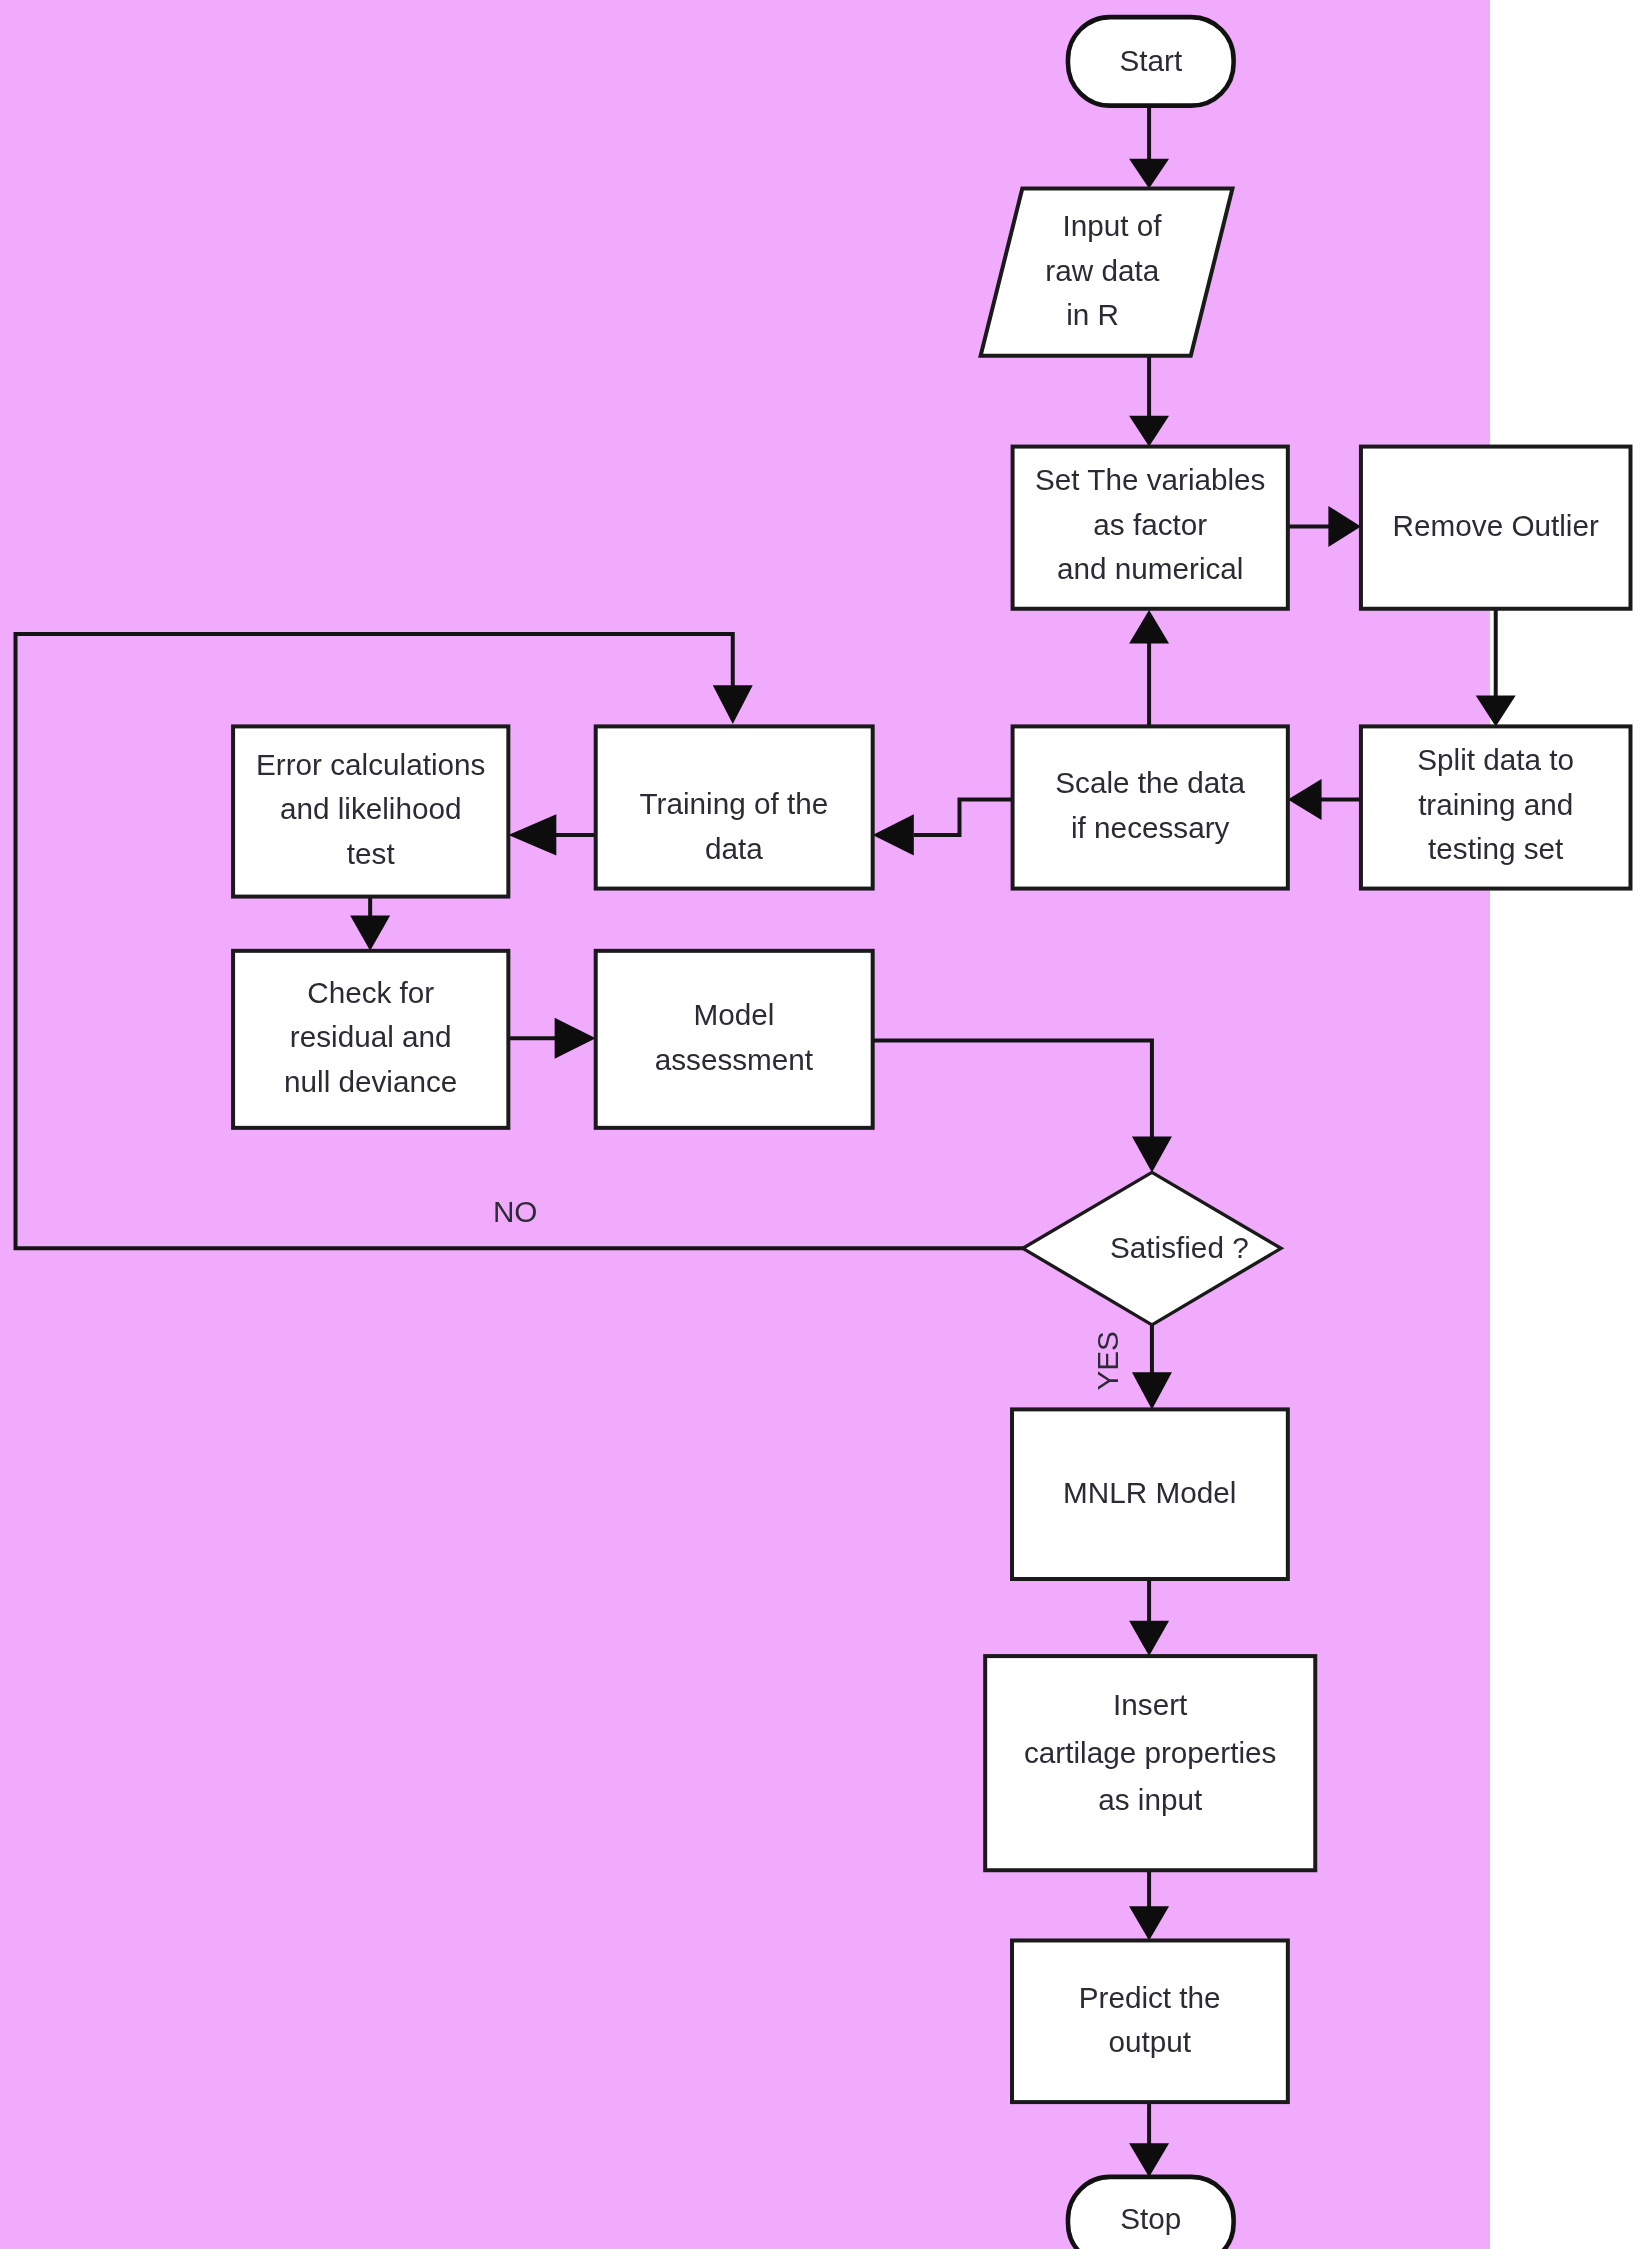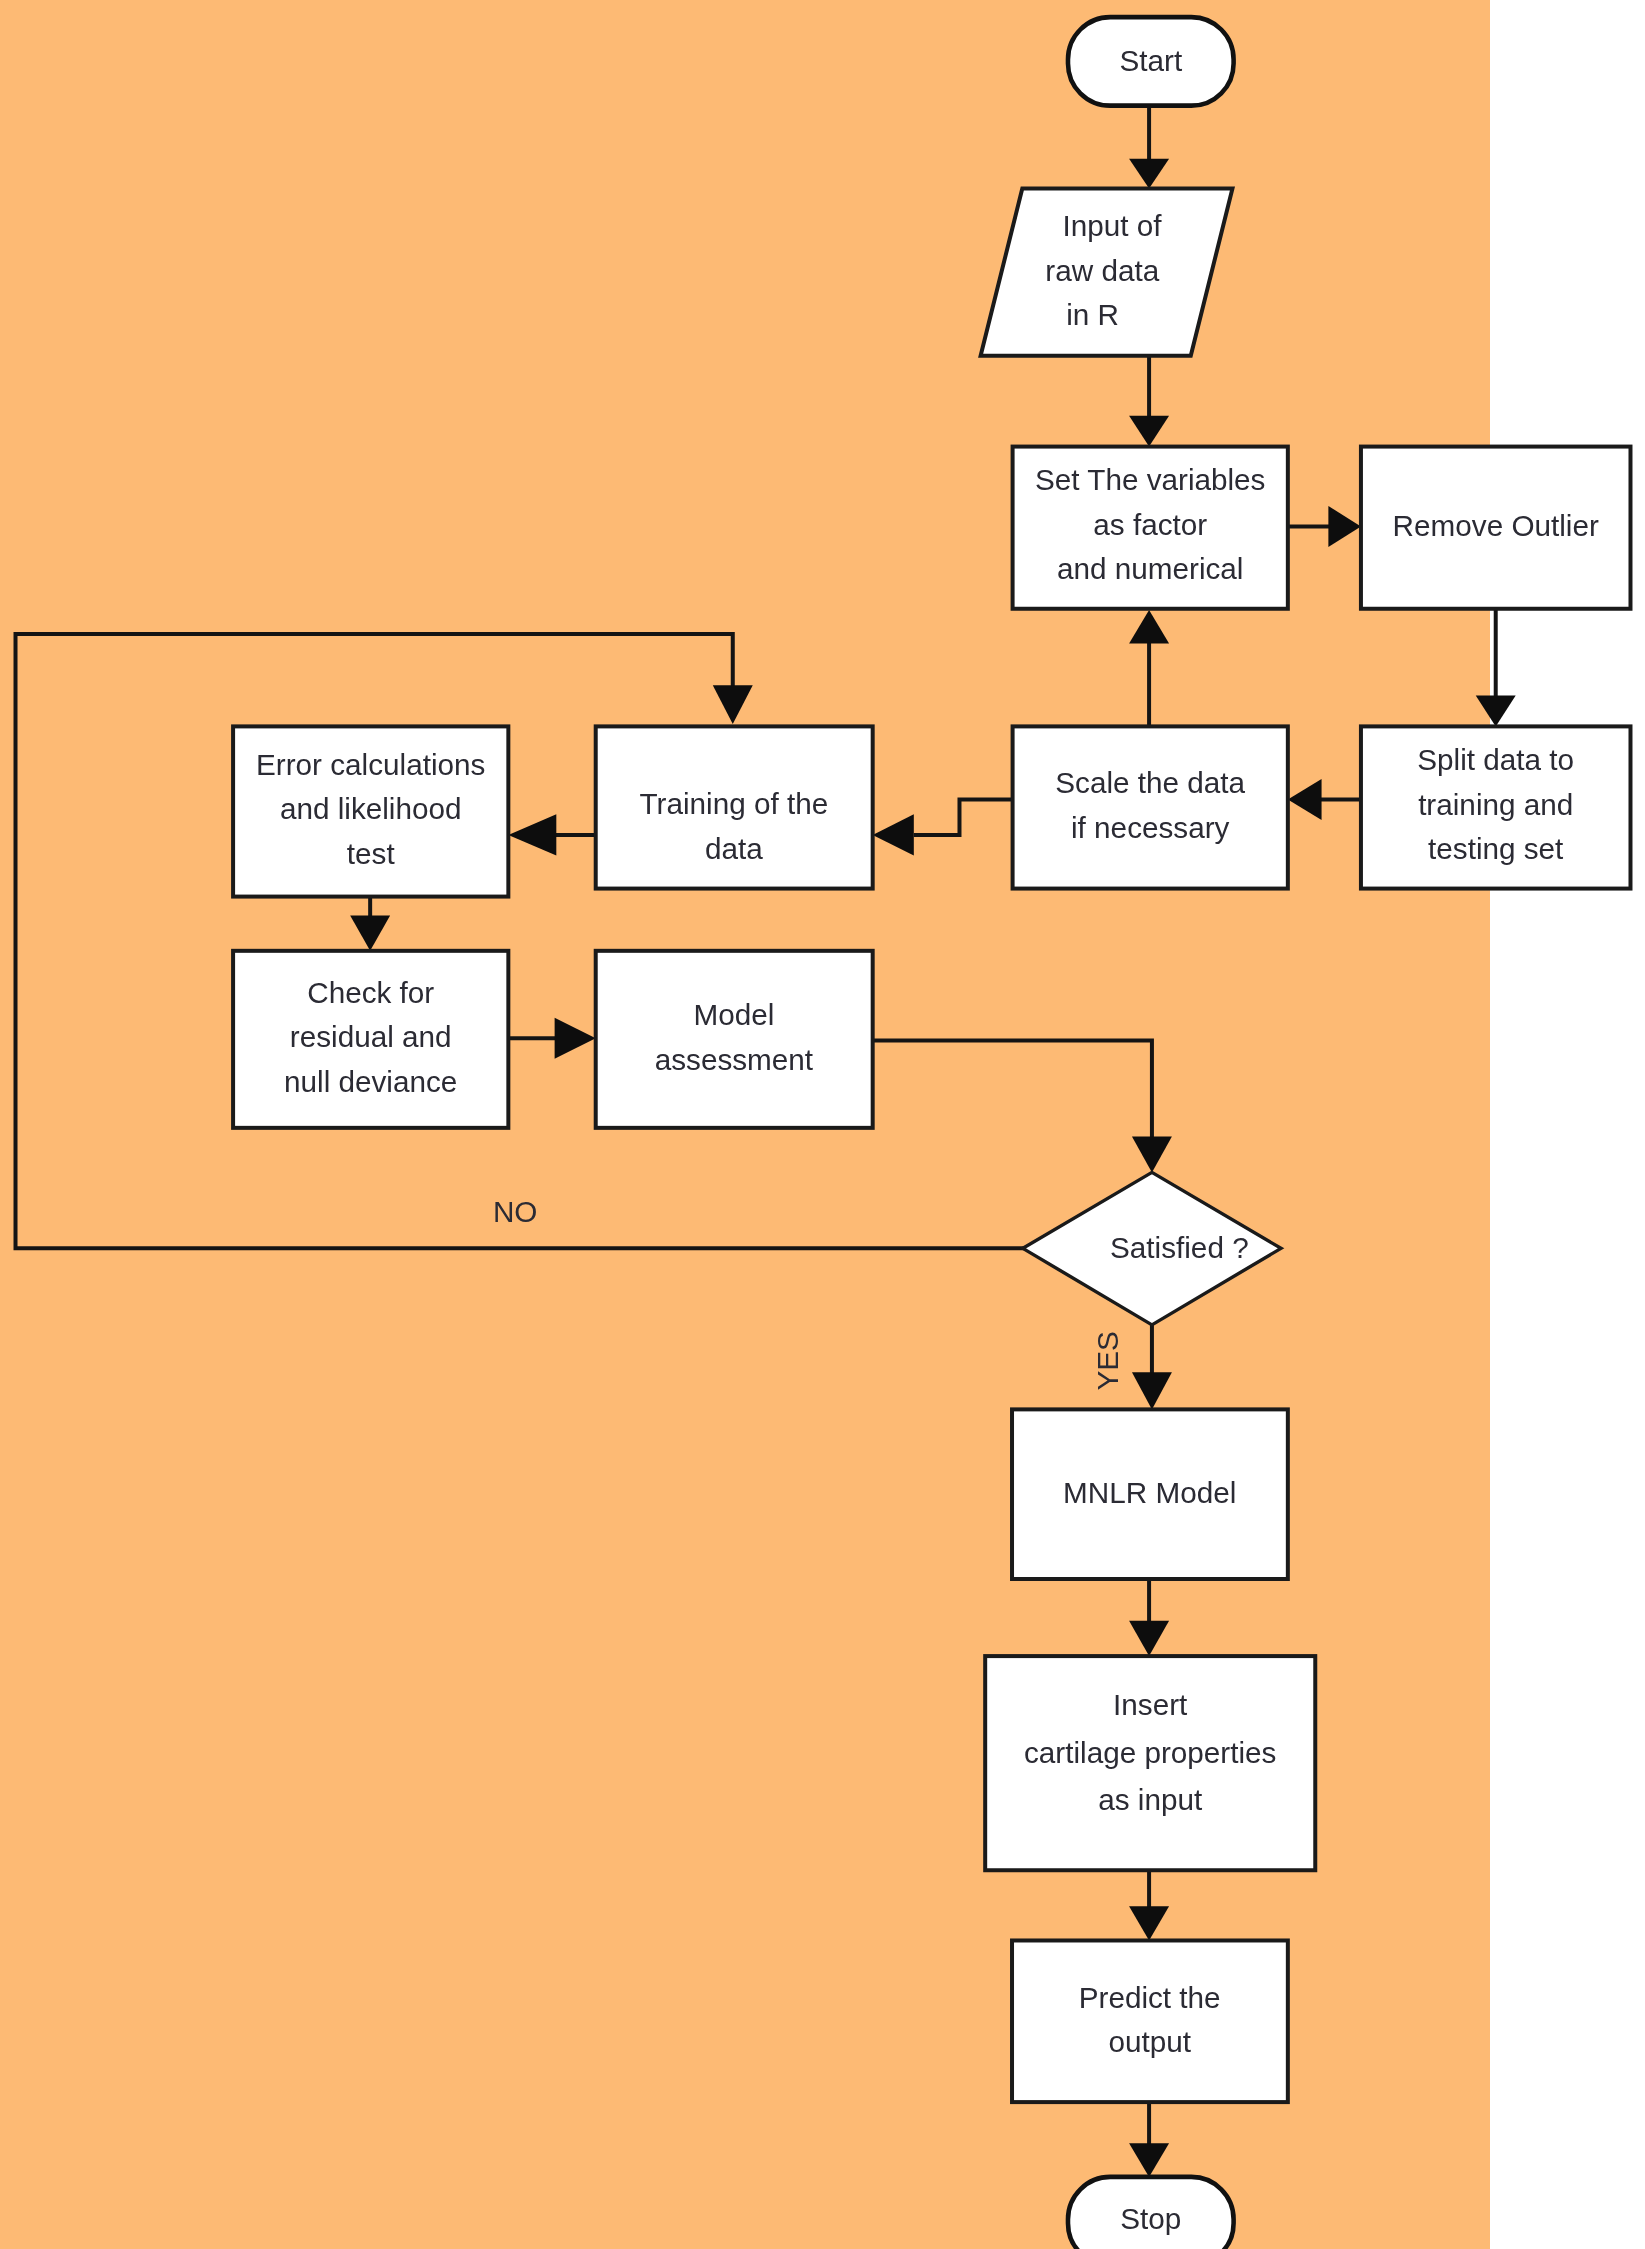--- a/index.html
+++ b/index.html
@@ -10,21 +10,21 @@
   body {
     width: 1646px;
     height: 2250px;
     font-family: "Liberation Sans", sans-serif;
     overflow: hidden;
   }
   #flowchart-root {
     position: relative;
     width: 1490px;
     height: 2250px;
-    background: #fdba74;
+    background: #f0abfc;
   }
   svg#flow-svg {
     display: block;
     width: 1646px;
     height: 2250px;
   }
   .node-shape {
     fill: #ffffff;
     stroke: #1a1a1a;
     stroke-width: 7;

